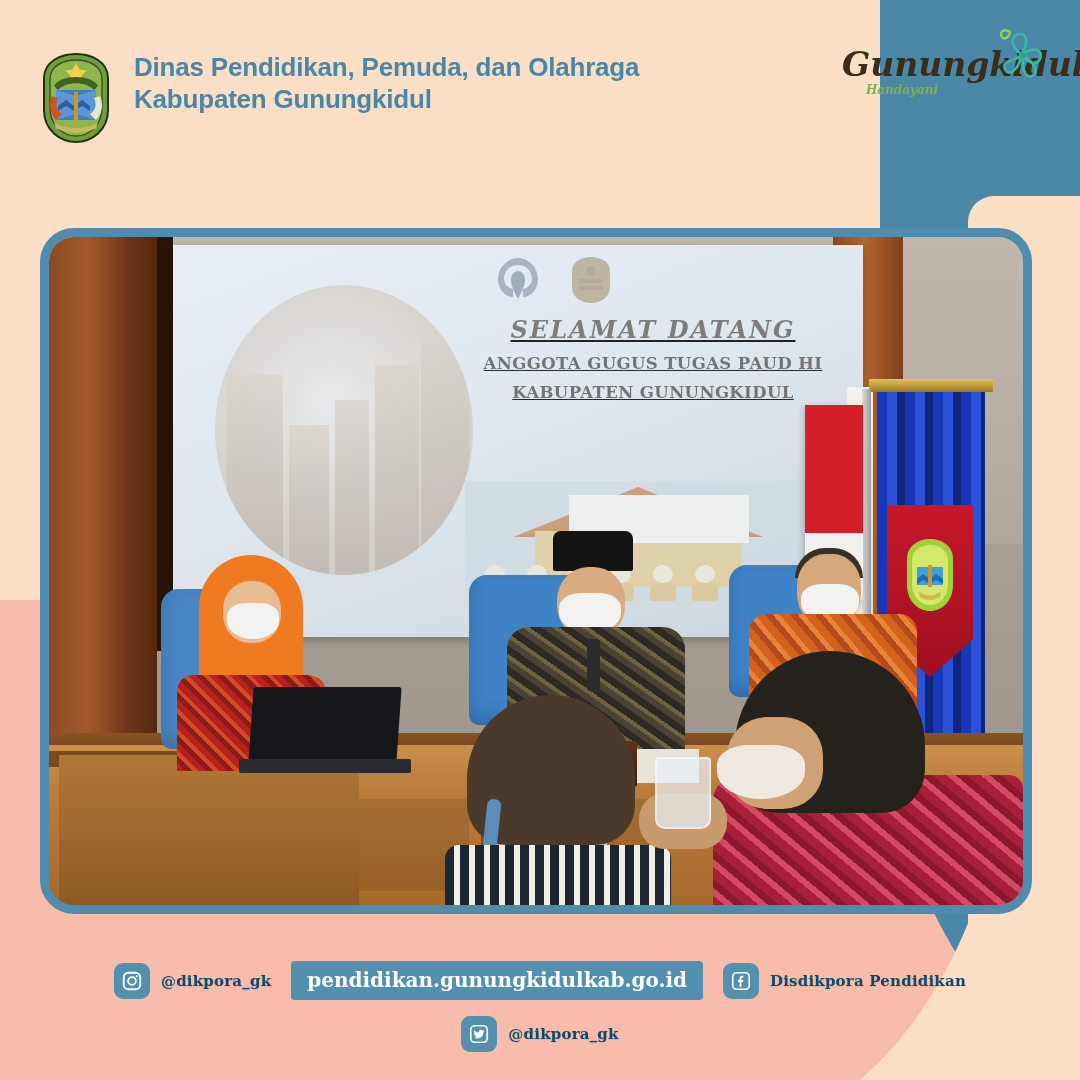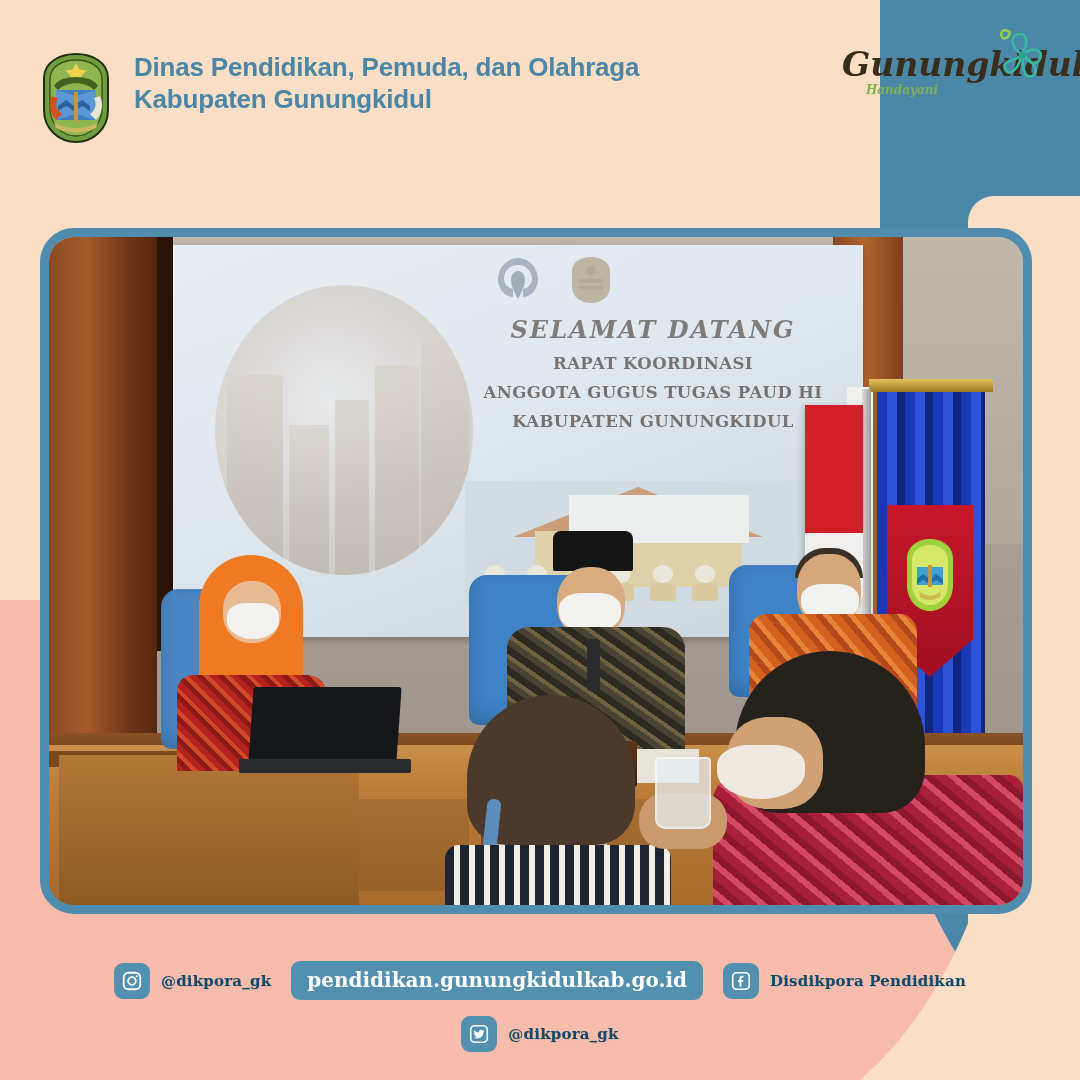--- a/index.html
+++ b/index.html
@@ -92,21 +92,21 @@
     box-shadow:0 3px 8px rgba(0,0,0,.25);
   }
   .screen-inner { position:absolute; inset:0; overflow:hidden; }
   .screen-circle {
     position:absolute; left:42px; top:40px; width:258px; height:290px; border-radius:50%;
     background:radial-gradient(circle at 45% 40%, #e9eaec 0%, #d7d3ce 55%, #c9c3bd 100%);
     opacity:.95; overflow:hidden;
   }
   .tower { position:absolute; bottom:0; background:linear-gradient(180deg,#d9d2cb,#bdb4ad); opacity:.8;}
   .slide-emblem1, .slide-emblem2 { position:absolute; top:10px; opacity:.55; }
-  .slide-text { position:absolute; left:280px; top:0; width:400px; text-align:center; }
+  .slide-text { position:absolute; left:280px; top:0; width:400px; text-align:center;text-decoration:underline; }
   .slide-welcome {
     margin-top:70px; font-family:"DejaVu Serif", serif; font-weight:bold; font-style:italic;
     font-size:24px; letter-spacing:2px; color:#6e6a66; opacity:.85;
   }
   .slide-l {
     font-family:"DejaVu Serif", serif; font-weight:bold; font-size:16.5px;
     color:#5f5b57; opacity:.82; margin-top:10px; letter-spacing:.4px;
   }
   .slide-illus {
     position:absolute; left:292px; top:236px; width:340px; height:124px;
@@ -232,21 +232,21 @@
   .f-item { display:flex; align-items:center; gap:11px; }
   .f-ico {
     width:36px; height:36px; border-radius:9px; background:#5390b0;
     display:flex; align-items:center; justify-content:center; flex:0 0 auto;
   }
   .f-label {
     font-family:"DejaVu Serif", serif; font-weight:bold; font-size:15px; color:#0c4a6e;
     letter-spacing:.2px; text-shadow:0 1px 1px rgba(0,0,0,.07);
   }
   .f-pill {
-    background:#5390b0; border-radius:9px; padding:7px 16px 8px;
+    background:#5390b0; border-radius:4px; padding:7px 16px 8px;
     font-family:"DejaVu Serif", serif; font-weight:bold; font-size:20px; color:#ffffff;
     white-space:nowrap;
   }
 </style>
 </head>
 <body>
 
 <div class="stage">
 
   <div class="bg-base"></div>
@@ -325,21 +325,20 @@
             <svg width="44" height="50" viewBox="0 0 44 50">
               <path d="M22 2 C32 2 41 7 41 16 L41 32 C41 42 32 48 22 48 C12 48 3 42 3 32 L3 16 C3 7 12 2 22 2 Z" fill="#a08c63"></path>
               <circle cx="22" cy="16" r="5" fill="#8d7950"></circle>
               <rect x="10" y="24" width="24" height="4" fill="#8d7950"></rect>
               <rect x="10" y="31" width="24" height="4" fill="#8d7950"></rect>
             </svg>
           </div>
 
           <div class="slide-text">
             <div class="slide-welcome">SELAMAT DATANG</div>
-            <div class="slide-l">RAPAT KOORDINASI</div>
             <div class="slide-l">ANGGOTA GUGUS TUGAS PAUD HI</div>
             <div class="slide-l">KABUPATEN GUNUNGKIDUL</div>
           </div>
 
           <div class="slide-illus">
             <div class="roof"></div>
             <div class="house-body"></div>
             <div class="house-white"></div>
             <div class="kid" style="left:16px;">
                 <div class="head"></div>

